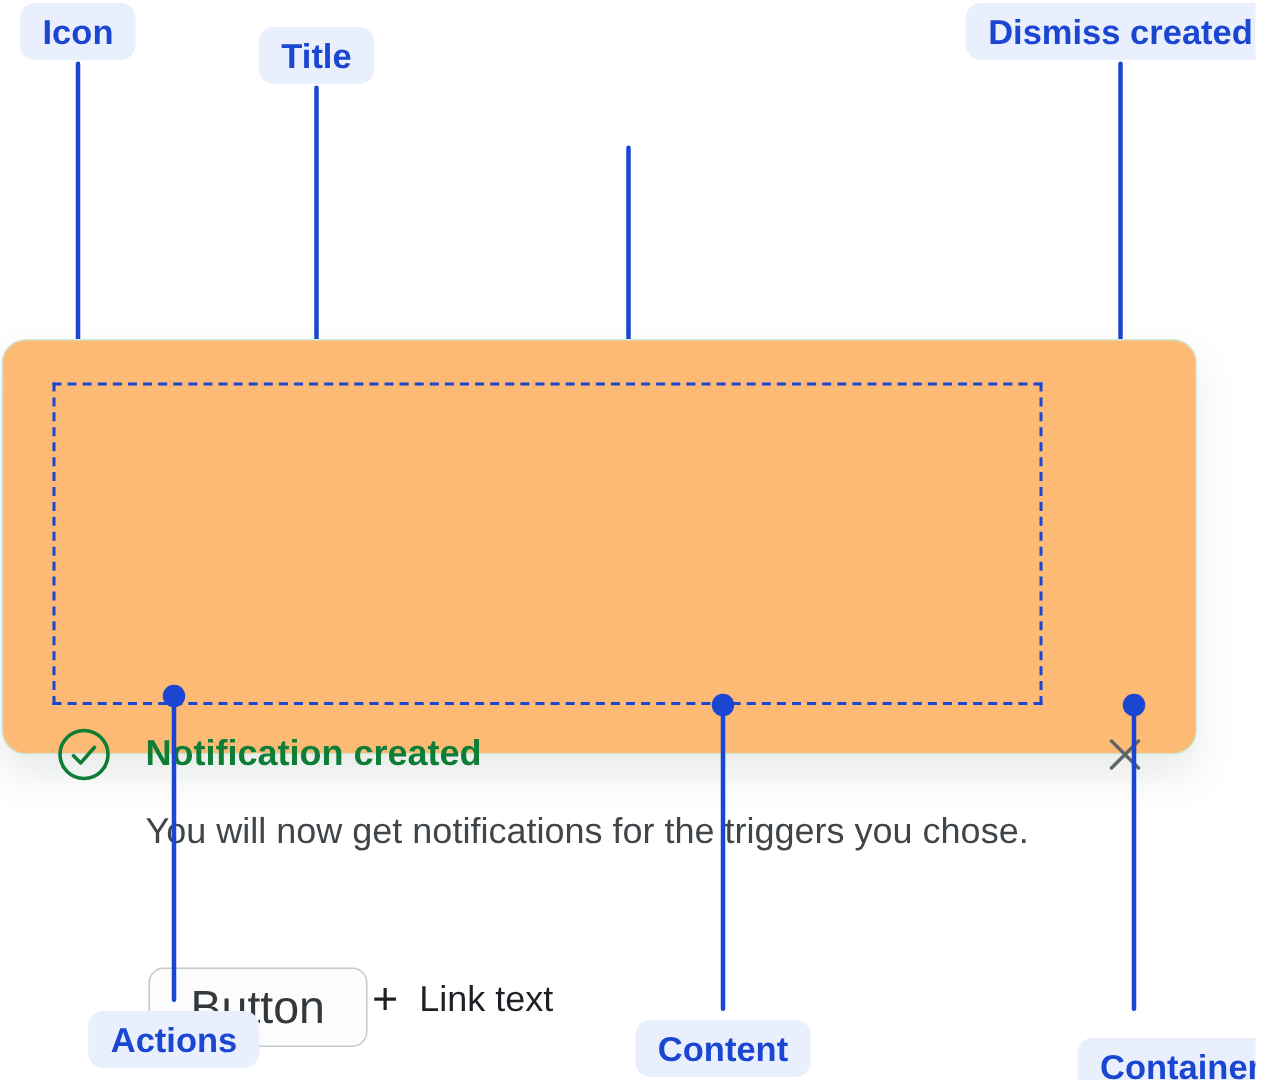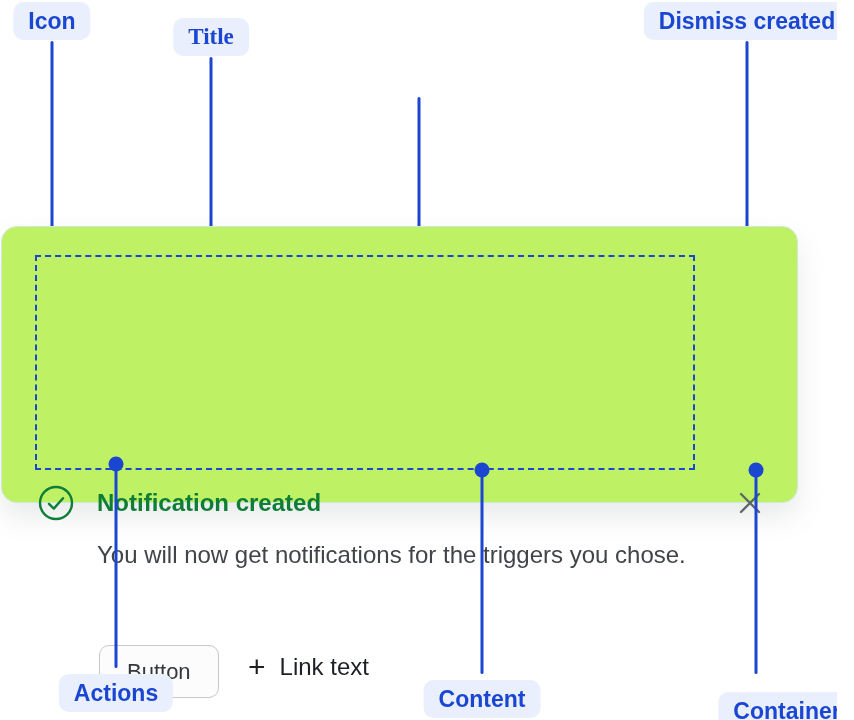--- a/index.html
+++ b/index.html
@@ -14,21 +14,21 @@
     padding:5px 15px;border-radius:10px;white-space:nowrap;
     transform:translateX(-50%);line-height:28px;
   }
   .cline{position:absolute;width:3px;background:#1a46d2;transform:translateX(-50%);border-radius:2px;}
   .cdot{position:absolute;width:15px;height:15px;background:#1a46d2;border-radius:50%;transform:translate(-50%,-50%);}
 
   .pill-icon{left:52px;top:2px;}
   .line-icon{left:52px;top:41px;height:199px;}
   .dot-icon{left:52px;top:247px;}
 
-  .pill-title{left:211px;top:18px;font-family:Liberation Serif, serif;}
+  .pill-title{left:211px;top:18px;}
   .line-title{left:211px;top:57px;height:199px;}
   .dot-title{left:211px;top:263px;}
 
   .pill-description{left:419px;top:58px;}
   .line-description{left:419px;top:97px;height:199px;}
   .dot-description{left:419px;top:303px;}
 
   .pill-dismiss{left:747px;top:2px;}
   .line-dismiss{left:747px;top:41px;height:199px;}
   .dot-dismiss{left:747px;top:247px;}
@@ -41,39 +41,39 @@
   .line-content{left:482px;top:474px;height:200px;}
   .dot-content{left:482px;top:470px;}
 
   .pill-container{left:755px;top:692px;margin-left:32px;}
   .line-container{left:756px;top:474px;height:200px;}
   .dot-container{left:756px;top:470px;}
 
   
   .notification{
     position:absolute;left:1px;top:226px;width:795px;height:275px;
-    background:#bef264;border:1px solid #cfe9d8;border-radius:16px;
+    background:#fdba74;border:1px solid #cfe9d8;border-radius:16px;
     box-shadow:0 14px 28px rgba(90,115,100,0.14);
   }
   .content-outline{
     position:absolute;left:35px;top:255px;width:660px;height:215px;
     border:2.5px dashed #1a46d2;box-sizing:border-box;pointer-events:none;
   }
   .success-icon{position:absolute;left:36px;top:258px;width:36px;height:36px;}
   .notif-title{
     position:absolute;left:95px;top:262px;font-size:24px;font-weight:700;color:#0e7d35;
     white-space:nowrap;
   }
   .notif-desc{
     position:absolute;left:95px;top:308px;width:605px;font-size:24px;line-height:39px;color:#40454a;
   }
   .notif-button{
     position:absolute;left:97px;top:418px;height:53px;padding:0 27px;
     background:#fbfcfb;border:1.5px solid #c4c9cc;border-radius:10px;
-    font-family:inherit;font-size:22px;color:#33383c;display:inline-flex;align-items:center;
+    font-family:inherit;font-size:31px;color:#33383c;display:inline-flex;align-items:center;
     cursor:pointer;box-sizing:border-box;
   }
   .notif-link{
     position:absolute;left:246px;top:426px;display:inline-flex;align-items:center;gap:14px;
     font-size:24px;color:#1d2125;cursor:pointer;text-decoration:none;
   }
   .plus-glyph{font-size:30px;line-height:24px;font-weight:400;color:#1d2125;}
   .dismiss-btn{
     position:absolute;left:733px;top:261px;width:30px;height:30px;border:none;background:transparent;
     padding:0;cursor:pointer;display:flex;align-items:center;justify-content:center;

